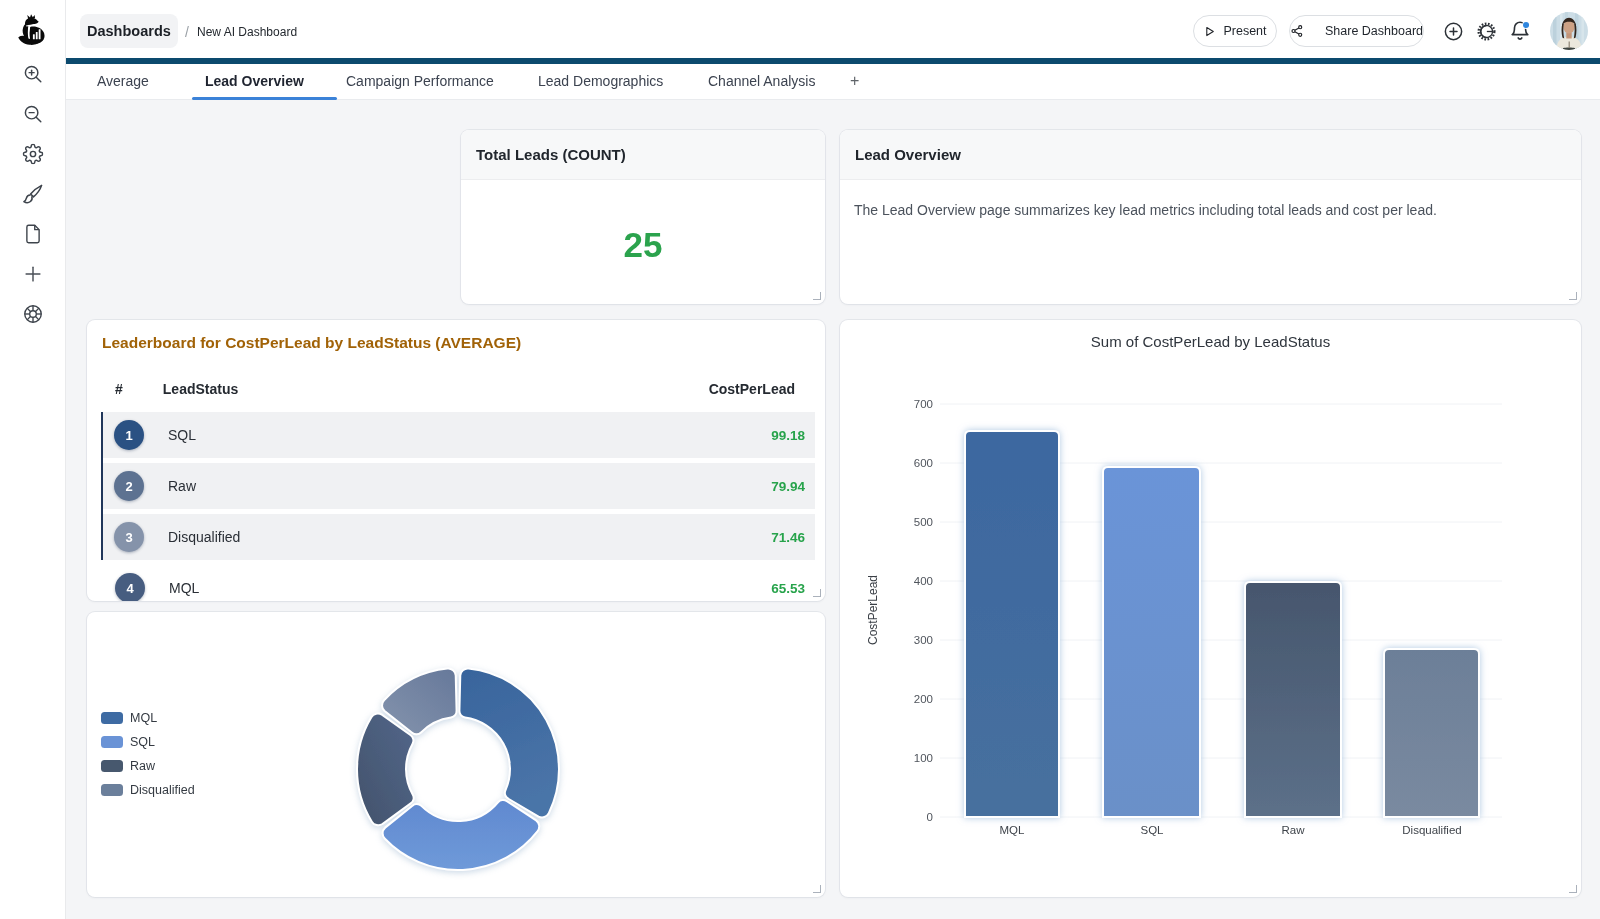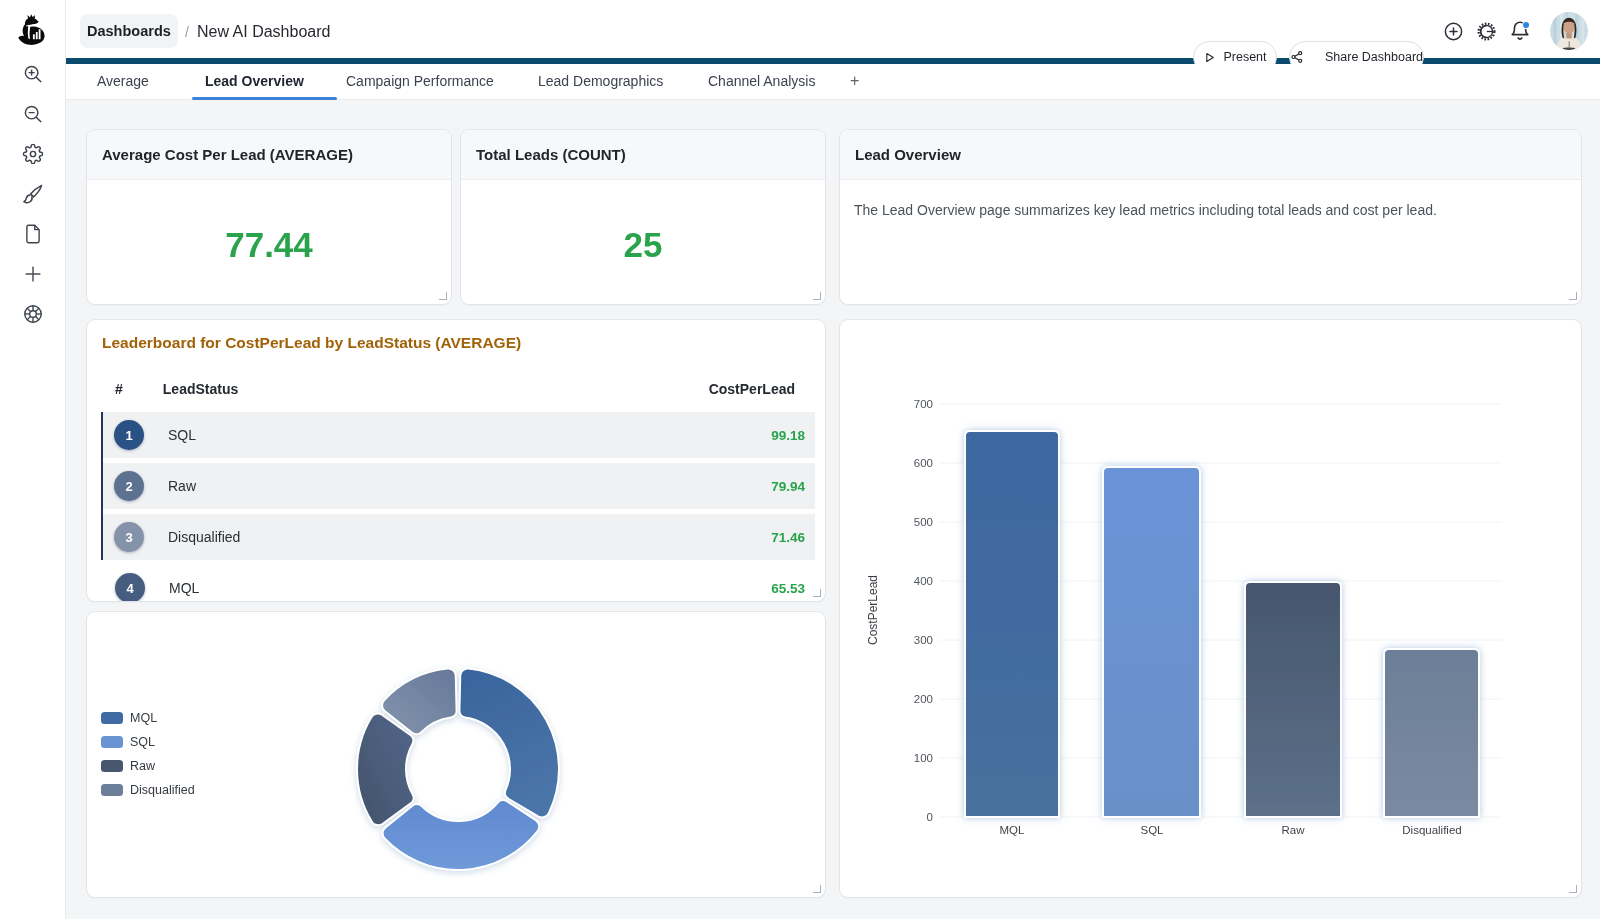--- a/index.html
+++ b/index.html
@@ -2,22 +2,22 @@
 <html><head>
 <meta charset="utf-8">
 <style>
 * { margin:0; padding:0; box-sizing:border-box; }
 html,body { width:1600px; height:919px; overflow:hidden; font-family:"Liberation Sans", sans-serif; background:#fff; }
 .sidebar { position:absolute; left:0; top:0; width:66px; height:919px; background:#fff; border-right:1px solid #e9eaec; z-index:30; }
 .sideicon { position:absolute; left:50%; transform:translate(-50%,-50%); }
 .topbar { position:absolute; left:66px; top:0; width:1534px; height:64px; background:#fff; border-bottom:6px solid #0c4a6e; z-index:20; }
 .crumb-chip { position:absolute; left:14px; top:14px; height:34px; background:#f2f3f5; border-radius:8px; padding:0 7px; line-height:34px; font-size:14.5px; font-weight:bold; color:#1c2026; }
 .crumb-sep { position:absolute; left:119px; top:0; line-height:64px; font-size:14px; color:#9aa0a6; }
-.crumb-cur { position:absolute; left:131px; top:0; line-height:64px; font-size:16px; color:#24292f; }
-.btn { position:absolute; top:15px; height:32px; border:1px solid #dcdfe3; border-radius:16px; background:#fff; font-size:12.5px; color:#1f242b; display:flex; align-items:center; justify-content:center; gap:7px;margin-top:26px; }
+.crumb-cur { position:absolute; left:131px; top:0; line-height:64px; font-size:12px; color:#24292f; }
+.btn { position:absolute; top:15px; height:32px; border:1px solid #dcdfe3; border-radius:16px; background:#fff; font-size:12.5px; color:#1f242b; display:flex; align-items:center; justify-content:center; gap:7px; }
 .tabbar { position:absolute; left:66px; top:64px; width:1534px; height:36px; background:#fff; border-bottom:1px solid #e9ebee; z-index:20; }
 .tab { position:absolute; top:0; height:36px; line-height:34px; font-size:14px; color:#3c4350; }
 .tab.active { font-weight:bold; color:#1f2430; }
 .tab.active::after { content:""; position:absolute; left:-13px; right:-33px; bottom:0px; height:3px; background:#3b82d8; border-radius:2px; }
 .content { position:absolute; left:66px; top:100px; width:1534px; height:819px; background:#f4f5f7; }
 .card { position:absolute; background:#fff; border-radius:8px; box-shadow:0 0 0 1px rgba(216,220,227,0.6), 0 1px 3px rgba(20,30,50,0.05); overflow:hidden; }
 .card::after { content:""; position:absolute; right:4px; bottom:4px; width:7px; height:7px; border-right:1.5px solid #aab1bb; border-bottom:1.5px solid #aab1bb; }
 .chead { height:50px; background:#f7f8f9; border-bottom:1px solid #ecedef; line-height:50px; padding-left:15px; font-size:15px; font-weight:bold; color:#21262d; }
 .bignum { position:absolute; left:0; right:0; top:95px; text-align:center; font-size:35px; font-weight:bold; color:#2ba34d; }
 
@@ -163,24 +163,20 @@
   <div class="tab" style="left:31px;">Average</div>
   <div class="tab active" style="left:139px;">Lead Overview</div>
   <div class="tab" style="left:280px;">Campaign Performance</div>
   <div class="tab" style="left:472px;">Lead Demographics</div>
   <div class="tab" style="left:642px;">Channel Analysis</div>
   <div class="tab" style="left:784px; font-size:16px; color:#5f6469;">+</div>
 </div>
 
 <div class="content">
 
-  <div class="card" style="left:21px; top:30px; width:364px; height:174px;">
-    <div class="chead">Average Cost Per Lead (AVERAGE)</div>
-    <div class="bignum">77.44</div>
-  </div>
   <div class="card" style="left:395px; top:30px; width:364px; height:174px;">
     <div class="chead">Total Leads (COUNT)</div>
     <div class="bignum">25</div>
   </div>
   <div class="card" style="left:774px; top:30px; width:741px; height:174px;">
     <div class="chead">Lead Overview</div>
     <div style="padding:22px 15px 0 14px; font-size:14px; color:#4b525c;">The Lead Overview page summarizes key lead metrics including total leads and cost per lead.</div>
   </div>
 
   <div class="card" style="left:21px; top:220px; width:738px; height:281px;">
@@ -248,20 +244,21 @@
       <g filter="url(#dglow)" stroke="#ffffff" stroke-width="2" stroke-linejoin="round">
         <path d="M 132.28 36.53 A 7.5 7.5 0 0 1 140.56 29.55 A 101.0 101.0 0 0 1 220.81 174.20 A 7.5 7.5 0 0 1 210.52 177.53 L 180.38 159.74 A 6.5 6.5 0 0 1 177.44 151.29 A 52.0 52.0 0 0 0 137.04 78.48 A 6.5 6.5 0 0 1 131.43 71.52 Z" fill="url(#dMQL)"></path>
         <path d="M 208.10 181.41 A 7.5 7.5 0 0 1 209.64 192.12 A 101.0 101.0 0 0 1 56.67 199.45 A 7.5 7.5 0 0 1 57.17 188.64 L 84.43 166.69 A 6.5 6.5 0 0 1 93.37 166.91 A 52.0 52.0 0 0 0 169.99 163.24 A 6.5 6.5 0 0 1 178.86 162.16 Z" fill="url(#dSQL)"></path>
         <path d="M 54.40 185.01 A 7.5 7.5 0 0 1 43.83 182.68 A 101.0 101.0 0 0 1 43.34 78.12 A 7.5 7.5 0 0 1 53.89 75.69 L 82.38 96.02 A 6.5 6.5 0 0 1 84.58 104.69 A 52.0 52.0 0 0 0 84.81 155.73 A 6.5 6.5 0 0 1 82.70 164.42 Z" fill="url(#dRaw)"></path>
         <path d="M 56.63 72.04 A 7.5 7.5 0 0 1 56.02 61.24 A 101.0 101.0 0 0 1 119.44 29.55 A 7.5 7.5 0 0 1 127.72 36.53 L 128.57 71.52 A 6.5 6.5 0 0 1 122.96 78.48 A 52.0 52.0 0 0 0 93.03 93.43 A 6.5 6.5 0 0 1 84.10 93.74 Z" fill="url(#dDis)"></path>
       </g>
     </svg>
   </div>
 
   <div class="card" style="left:774px; top:220px; width:741px; height:577px;">
+    <div class="ctitle">Sum of CostPerLead by LeadStatus</div>
     <svg id="bars" style="position:absolute; left:0; top:0;" width="741" height="577" viewBox="0 0 741 577">
       <defs>
         <linearGradient id="gMQL" x1="0" y1="0" x2="0" y2="1">
             <stop offset="0" stop-color="#3c67a0"></stop>
             <stop offset="1" stop-color="#47709e"></stop>
           </linearGradient>
         <linearGradient id="gSQL" x1="0" y1="0" x2="0" y2="1">
             <stop offset="0" stop-color="#6a94d8"></stop>
             <stop offset="1" stop-color="#6a90c8"></stop>
           </linearGradient>

